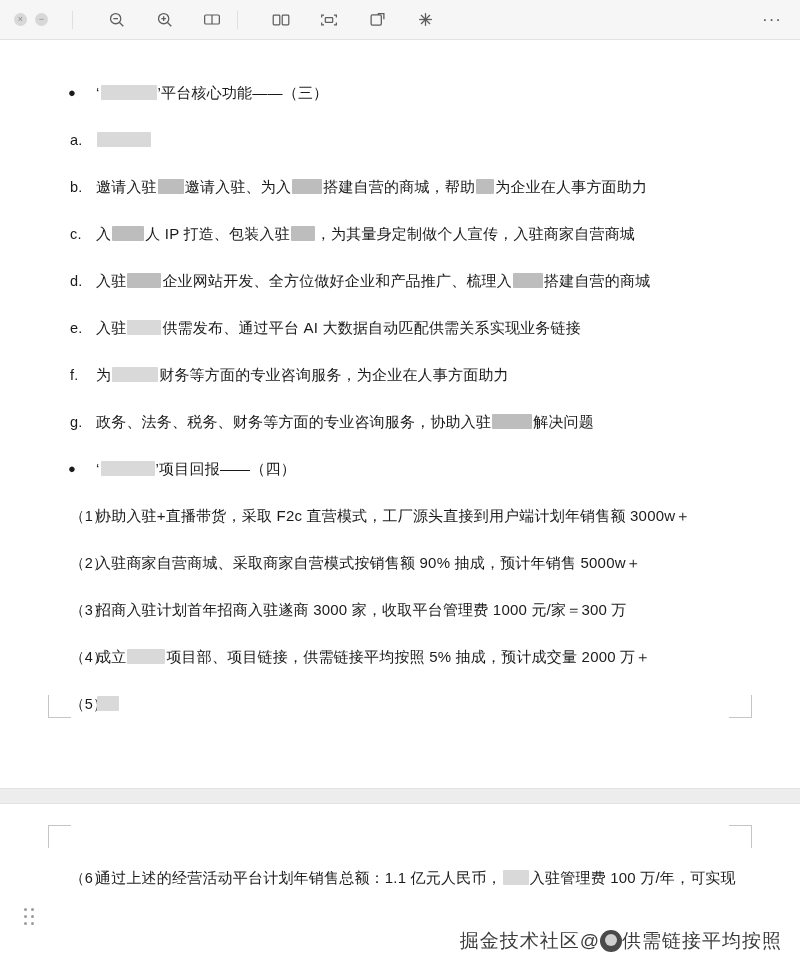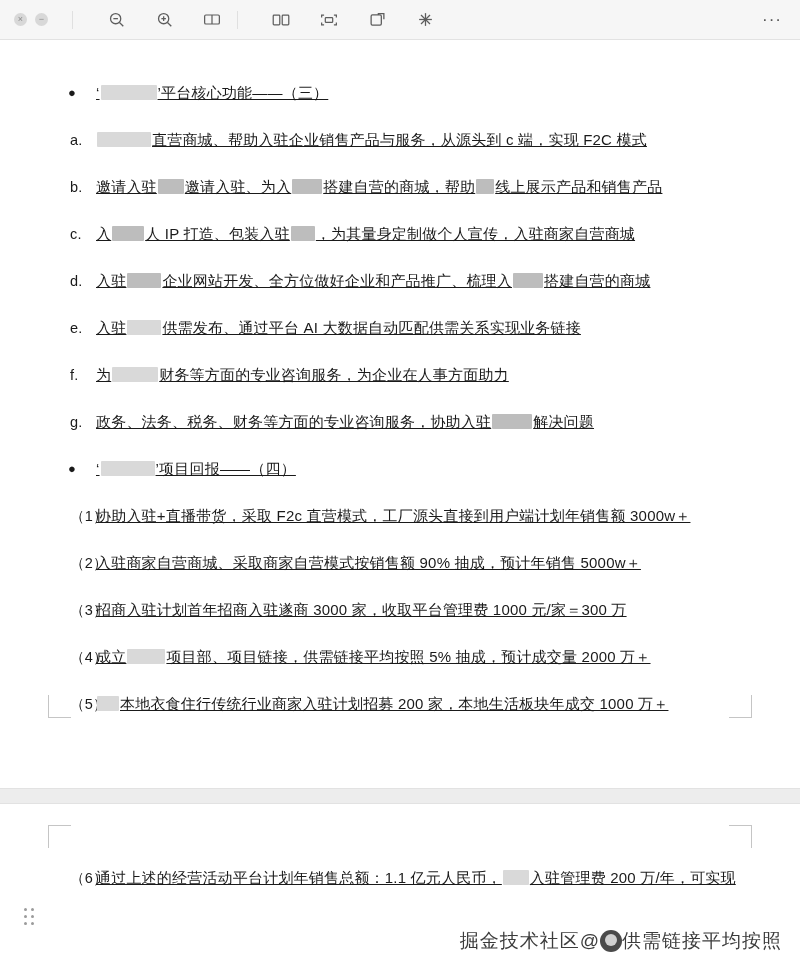--- a/index.html
+++ b/index.html
@@ -97,21 +97,21 @@
     text-align: left;
     color: #1a1a1a;
     font-size: 14.5px;
     padding-left: 14px;
     box-sizing: border-box;
   }
   .marker.bullet {
     font-size: 13px;
     padding-left: 12px;
   }
-  .txt { flex: 1; text-decoration: underline; }
+  .txt { flex: 1; }
   .heading .txt { font-size: 15px; }
 
   
   .redact {
     display: inline-block;
     background: #c9c9c9;
     border-radius: 1px;
     height: 15px;
     vertical-align: -2px;
     margin: 0 1px;
@@ -258,25 +258,25 @@
 </div>
 
 <div class="doc-area">
   <div class="page" id="page-1">
       <div class="line heading">
         <div class="marker bullet">●</div>
         <div class="txt"><span>‘</span><span class="redact light" style="width: 56px;"></span><span>’平台核心功能——（三）</span></div>
       </div>
       <div class="line">
         <div class="marker">a.</div>
-        <div class="txt"><span class="redact light" style="width: 54px;"></span><span>直营商城、帮助入驻企业销售产品与服务，从源头到 c 端，实现 F2C 模式</span></div>
+        <div class="txt"><span class="redact light" style="width: 54px;"></span></div>
       </div>
       <div class="line">
         <div class="marker">b.</div>
-        <div class="txt"><span>邀请入驻</span><span class="redact dark" style="width: 26px;"></span><span>邀请入驻、为入</span><span class="redact dark" style="width: 30px;"></span><span>搭建自营的商城，帮助</span><span class="redact dark" style="width: 18px;"></span><span>线上展示产品和销售产品</span></div>
+        <div class="txt"><span>邀请入驻</span><span class="redact dark" style="width: 26px;"></span><span>邀请入驻、为入</span><span class="redact dark" style="width: 30px;"></span><span>搭建自营的商城，帮助</span><span class="redact dark" style="width: 18px;"></span><span>为企业在人事方面助力</span></div>
       </div>
       <div class="line">
         <div class="marker">c.</div>
         <div class="txt"><span>入</span><span class="redact dark" style="width: 32px;"></span><span>人 IP 打造、包装入驻</span><span class="redact dark" style="width: 24px;"></span><span>，为其量身定制做个人宣传，入驻商家自营商城</span></div>
       </div>
       <div class="line">
         <div class="marker">d.</div>
         <div class="txt"><span>入驻</span><span class="redact dark" style="width: 34px;"></span><span>企业网站开发、全方位做好企业和产品推广、梳理入</span><span class="redact dark" style="width: 30px;"></span><span>搭建自营的商城</span></div>
       </div>
       <div class="line">
@@ -306,36 +306,36 @@
       <div class="line">
         <div class="marker">（3）</div>
         <div class="txt"><span>招商入驻计划首年招商入驻遂商 3000 家，收取平台管理费 1000 元/家＝300 万</span></div>
       </div>
       <div class="line">
         <div class="marker">（4）</div>
         <div class="txt"><span>成立</span><span class="redact light" style="width: 38px;"></span><span>项目部、项目链接，供需链接平均按照 5% 抽成，预计成交量 2000 万＋</span></div>
       </div>
       <div class="line">
         <div class="marker">（5）</div>
-        <div class="txt"><span class="redact light" style="width: 22px;"></span><span>本地衣食住行传统行业商家入驻计划招募 200 家，本地生活板块年成交 1000 万＋</span></div>
+        <div class="txt"><span class="redact light" style="width: 22px;"></span></div>
       </div>
     </div>
 
   <div class="page-edge corner-bl" style="top:655px"></div>
   <div class="page-edge corner-br" style="top:655px"></div>
 
   <div class="page-gap" style="top:748px"></div>
 
   <div class="page-edge corner-tl" style="top:785px"></div>
   <div class="page-edge corner-tr" style="top:785px"></div>
 
   <div class="page" id="page-2" style="position:absolute; top:825px; left:0; right:0; padding-top:0;">
       <div class="line">
         <div class="marker">（6）</div>
-        <div class="txt"><span>通过上述的经营活动平台计划年销售总额：1.1 亿元人民币，</span><span class="redact light" style="width: 26px;"></span><span>入驻管理费 200 万/年，可实现</span></div>
+        <div class="txt"><span>通过上述的经营活动平台计划年销售总额：1.1 亿元人民币，</span><span class="redact light" style="width: 26px;"></span><span>入驻管理费 100 万/年，可实现</span></div>
       </div>
     </div>
 
   <div class="drag-handle">
     <i></i>
       <i></i>
       <i></i>
       <i></i>
       <i></i>
       <i></i>

